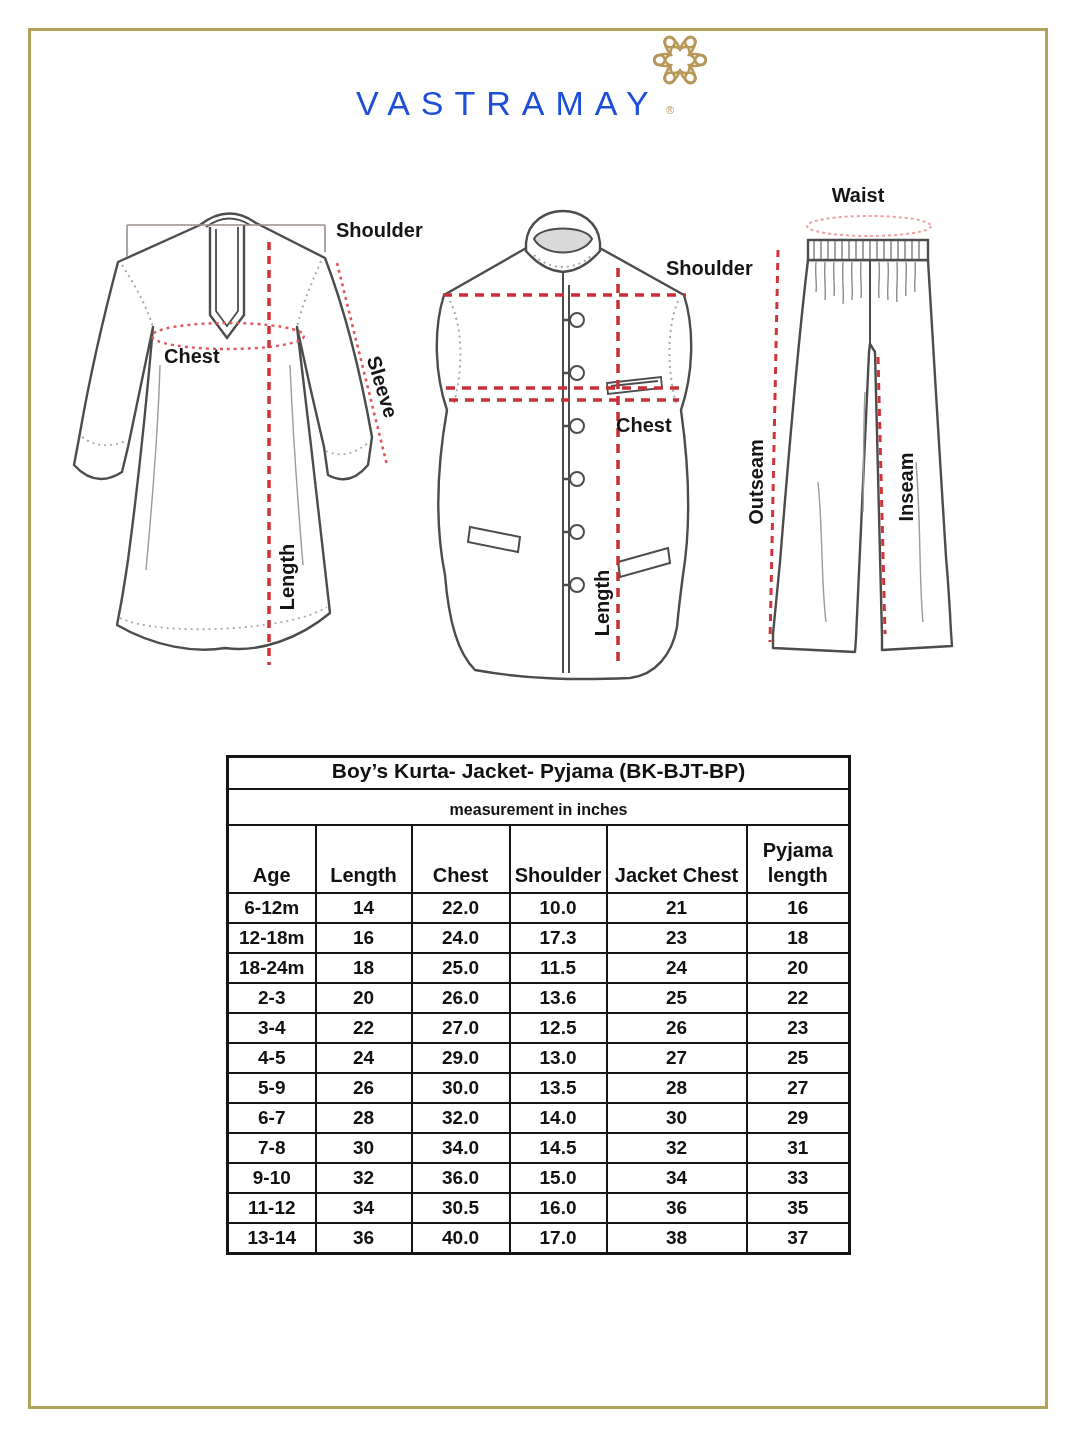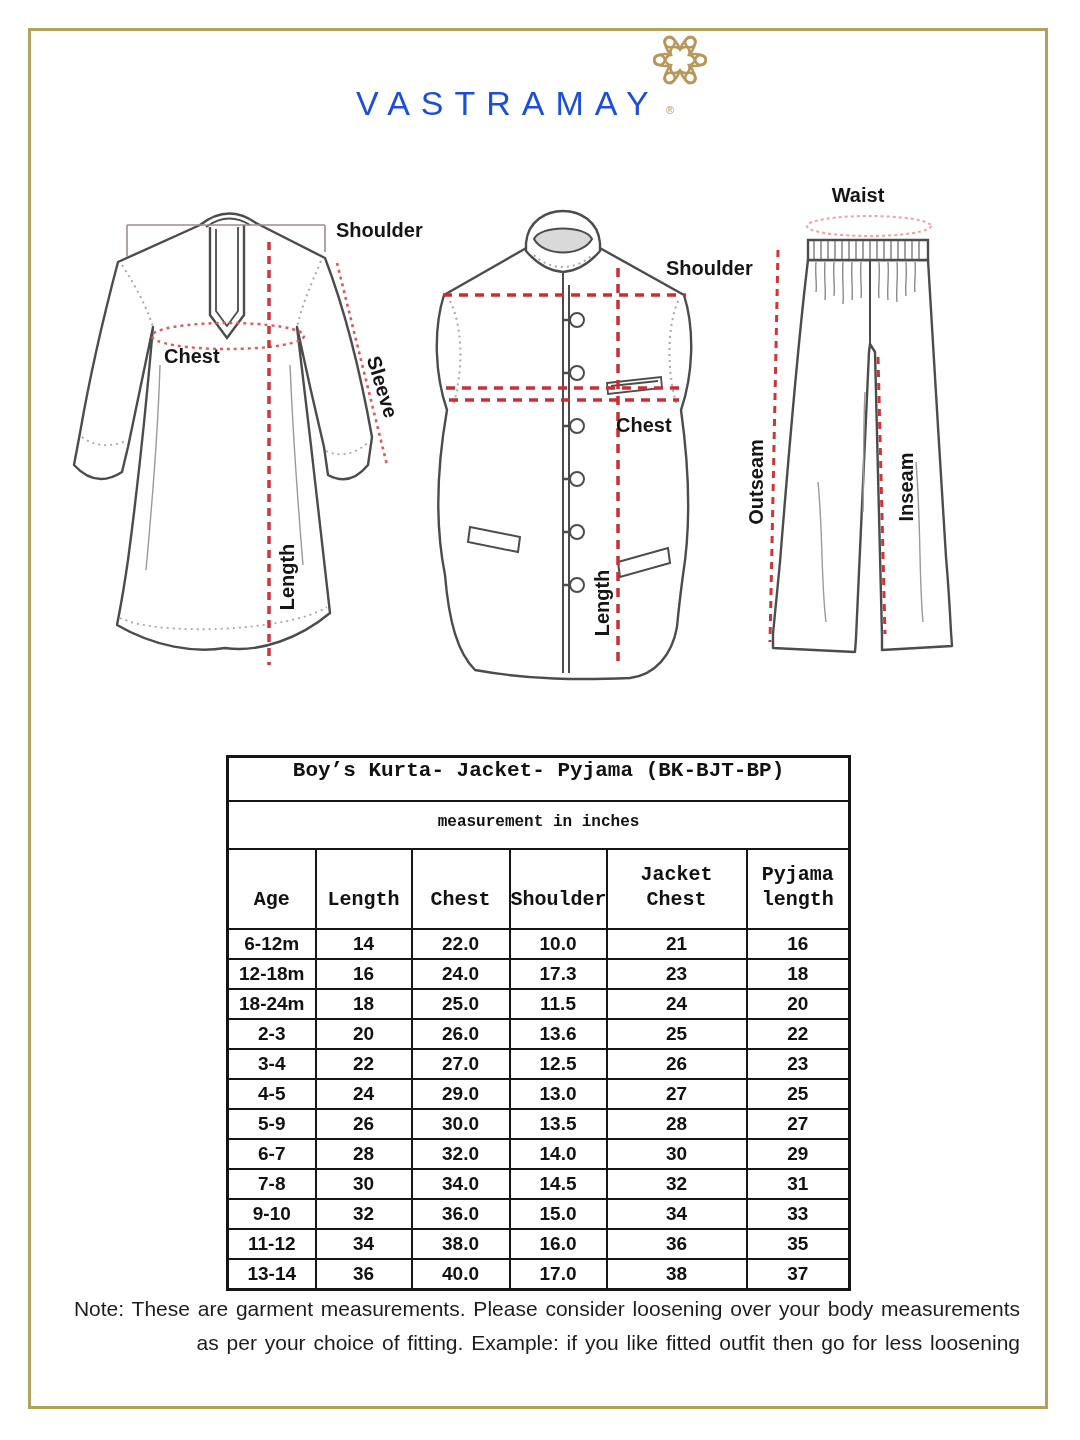--- a/index.html
+++ b/index.html
@@ -22,21 +22,21 @@
   .dlabel{position:absolute;font-weight:bold;font-size:20px;color:#151515;white-space:nowrap;}
   .rot{transform:translate(-50%,-50%) rotate(-90deg);}
 
   
   #size-table{position:absolute;left:226px;top:755px;border-collapse:collapse;table-layout:fixed;
               width:622px;}
   #size-table td,#size-table th{border:2px solid #151515;padding:0;font-weight:bold;
               text-align:center;overflow:hidden;}
   #size-table .title-cell{height:26px;font-size:21px;}
   #size-table .subtitle-cell{height:30px;font-size:16px;}
-  #size-table thead th{height:62px;font-size:20px;vertical-align:bottom;padding-bottom:16px;line-height:1.25;font-family:Liberation Mono, monospace;}
+  #size-table thead th{height:62px;font-size:20px;vertical-align:bottom;padding-bottom:4px;line-height:1.25;}
   #size-table tbody td{height:28px;font-size:19px;}
   #size-table{border:3px solid #151515;}
 
   
   #note{position:absolute;left:40px;top:1292px;width:980px;text-align:right;
         font-size:21px;line-height:34px;color:#1c1c1c;word-spacing:2px;}
 </style>
 </head>
 <body>
 
@@ -260,33 +260,29 @@
           <td>9-10</td>
           <td>32</td>
           <td>36.0</td>
           <td>15.0</td>
           <td>34</td>
           <td>33</td>
         </tr>
         <tr>
           <td>11-12</td>
           <td>34</td>
-          <td>38.0</td>
+          <td>30.5</td>
           <td>16.0</td>
           <td>36</td>
           <td>35</td>
         </tr>
         <tr>
           <td>13-14</td>
           <td>36</td>
           <td>40.0</td>
           <td>17.0</td>
           <td>38</td>
           <td>37</td>
         </tr>
       </tbody>
   </table>
 
-  <div id="note">
-    <div>Note: These are garment measurements. Please consider loosening over your body measurements</div>
-    <div>as per your choice of fitting. Example: if you like fitted outfit then go for less loosening</div>
-  </div>
 </div>
 
 </body></html>

